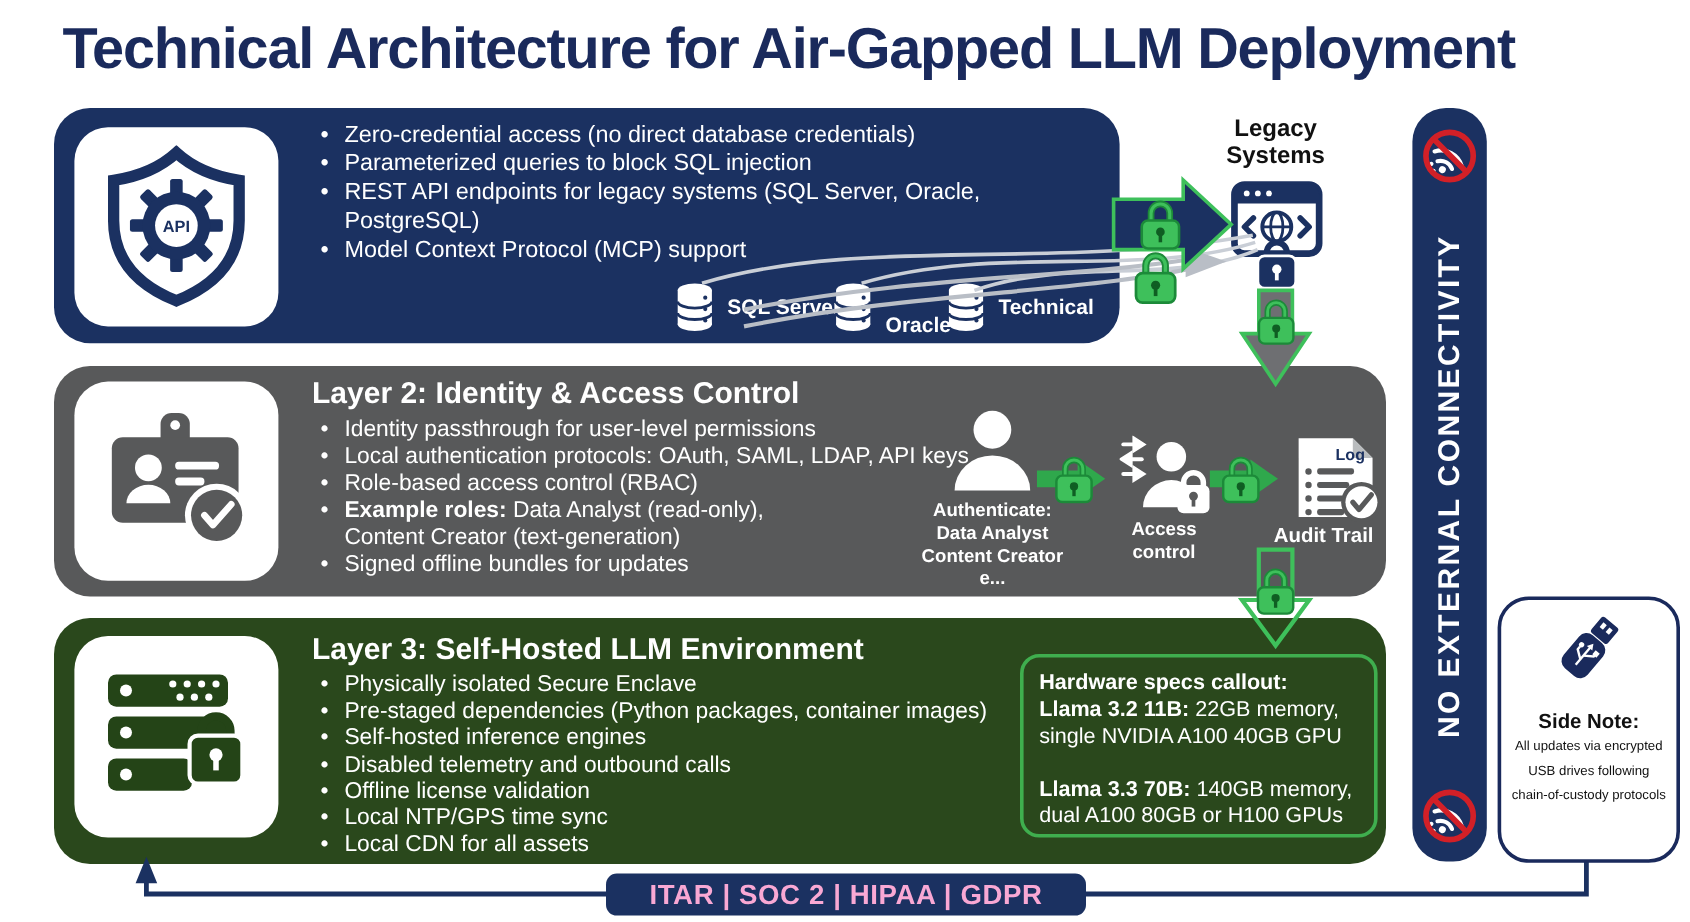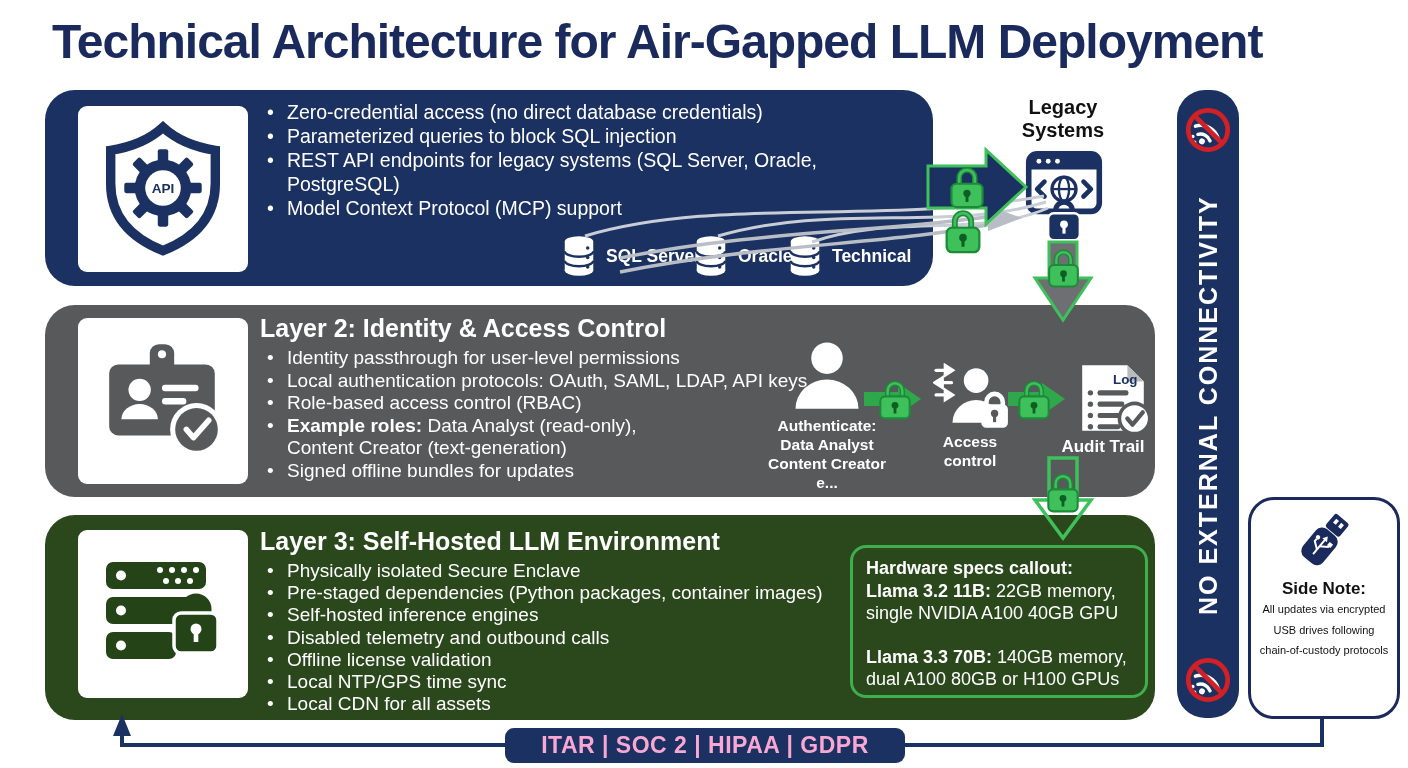--- a/index.html
+++ b/index.html
@@ -15,22 +15,22 @@
     position:absolute; left:52px; top:14px; width:1330px;
     font-size:48px; font-weight:bold; letter-spacing:-1px; color:#1a2a5c;
   }
 
   
   .panel { position:absolute; border-radius:30px; }
   .panel-l1 { left:45px; top:90px;  width:888px;  height:196px; background:#1b3161; }
   .panel-l2 { left:45px; top:305px; width:1110px; height:192px; background:#58595a; }
   .panel-l3 { left:45px; top:515px; width:1110px; height:205px; background:#2a481c; }
 
-  .tile { position:absolute; background:#ffffff; border-radius:9px;
-          display:flex; align-items:center; justify-content:center;margin-left:16px; }
+  .tile { position:absolute; background:#ffffff; border-radius:28px;
+          display:flex; align-items:center; justify-content:center; }
   .tile-1 { left:62px; top:106px; width:170px; height:166px; }
   .tile-2 { left:62px; top:318px; width:170px; height:166px; }
   .tile-3 { left:62px; top:530px; width:170px; height:168px; }
 
   .panel-text { position:absolute; color:#ffffff; }
   .pt-1 { left:260px; top:100px; width:672px; }
   .pt-2 { left:260px; top:314px; width:575px; }
   .pt-3 { left:260px; top:527px; width:590px; }
   .panel-heading { font-size:25px; font-weight:bold; margin-bottom:4px; }
   ul.bullets { list-style:none; }
@@ -64,21 +64,21 @@
     background:#1b3161; border-radius:28px; display:flex; flex-direction:column;
     align-items:center; padding:16px 0 14px; }
   .vtext { flex:1; display:flex; align-items:center; justify-content:center;
     writing-mode:vertical-rl; transform:rotate(180deg);
     color:#fff; font-weight:bold; font-size:25px; letter-spacing:2px; }
 
   
   .side-note { position:absolute; left:1248px; top:497px; width:152px; height:222px;
     background:#fff; border:3.5px solid #1a2a5c; border-radius:26px;
     display:flex; flex-direction:column; align-items:center; padding-top:6px; }
-  .side-note-title { font-size:17px; font-weight:bold; color:#111; margin-top:3px; }
+  .side-note-title { font-size:17px; font-weight:bold; color:#111; margin-top:16px; }
   .side-note-body { width:132px; text-align:center; font-size:11px;
     line-height:20.5px; color:#111; }
 
   
   .compliance { position:absolute; left:505px; top:728px; width:400px; height:35px;
     background:#1b3161; border-radius:9px; display:flex; align-items:center;
     justify-content:center; color:#f9a8d4; font-weight:bold; font-size:23px;
     letter-spacing:0.5px; }
 
   svg text { font-family:"Liberation Sans", sans-serif; }
@@ -148,21 +148,21 @@
       <rect x="6" y="10" width="36" height="36" fill="#fff"></rect>
       <ellipse cx="24" cy="46" rx="18" ry="7" fill="#fff"></ellipse>
       <path d="M6,22 a18,7 0 0 0 36,0" stroke="#1b3161" stroke-width="3" fill="none"></path>
       <path d="M6,34 a18,7 0 0 0 36,0" stroke="#1b3161" stroke-width="3" fill="none"></path>
       <circle cx="35" cy="18" r="2.2" fill="#1b3161"></circle>
         <circle cx="35" cy="30" r="2.2" fill="#1b3161"></circle>
         <circle cx="35" cy="42" r="2.2" fill="#1b3161"></circle>
     </svg>
     <span class="db-label">SQL Server</span>
   </div>
-  <div class="db-group" style="left:692px; top:230px;">
+  <div class="db-group" style="left:692px; top:230px;align-items:flex-end;">
     <svg width="38" height="52" viewBox="0 0 48 56">
       <ellipse cx="24" cy="10" rx="18" ry="7" fill="#fff"></ellipse>
       <rect x="6" y="10" width="36" height="36" fill="#fff"></rect>
       <ellipse cx="24" cy="46" rx="18" ry="7" fill="#fff"></ellipse>
       <path d="M6,22 a18,7 0 0 0 36,0" stroke="#1b3161" stroke-width="3" fill="none"></path>
       <path d="M6,34 a18,7 0 0 0 36,0" stroke="#1b3161" stroke-width="3" fill="none"></path>
       <circle cx="35" cy="18" r="2.2" fill="#1b3161"></circle>
         <circle cx="35" cy="30" r="2.2" fill="#1b3161"></circle>
         <circle cx="35" cy="42" r="2.2" fill="#1b3161"></circle>
     </svg>

